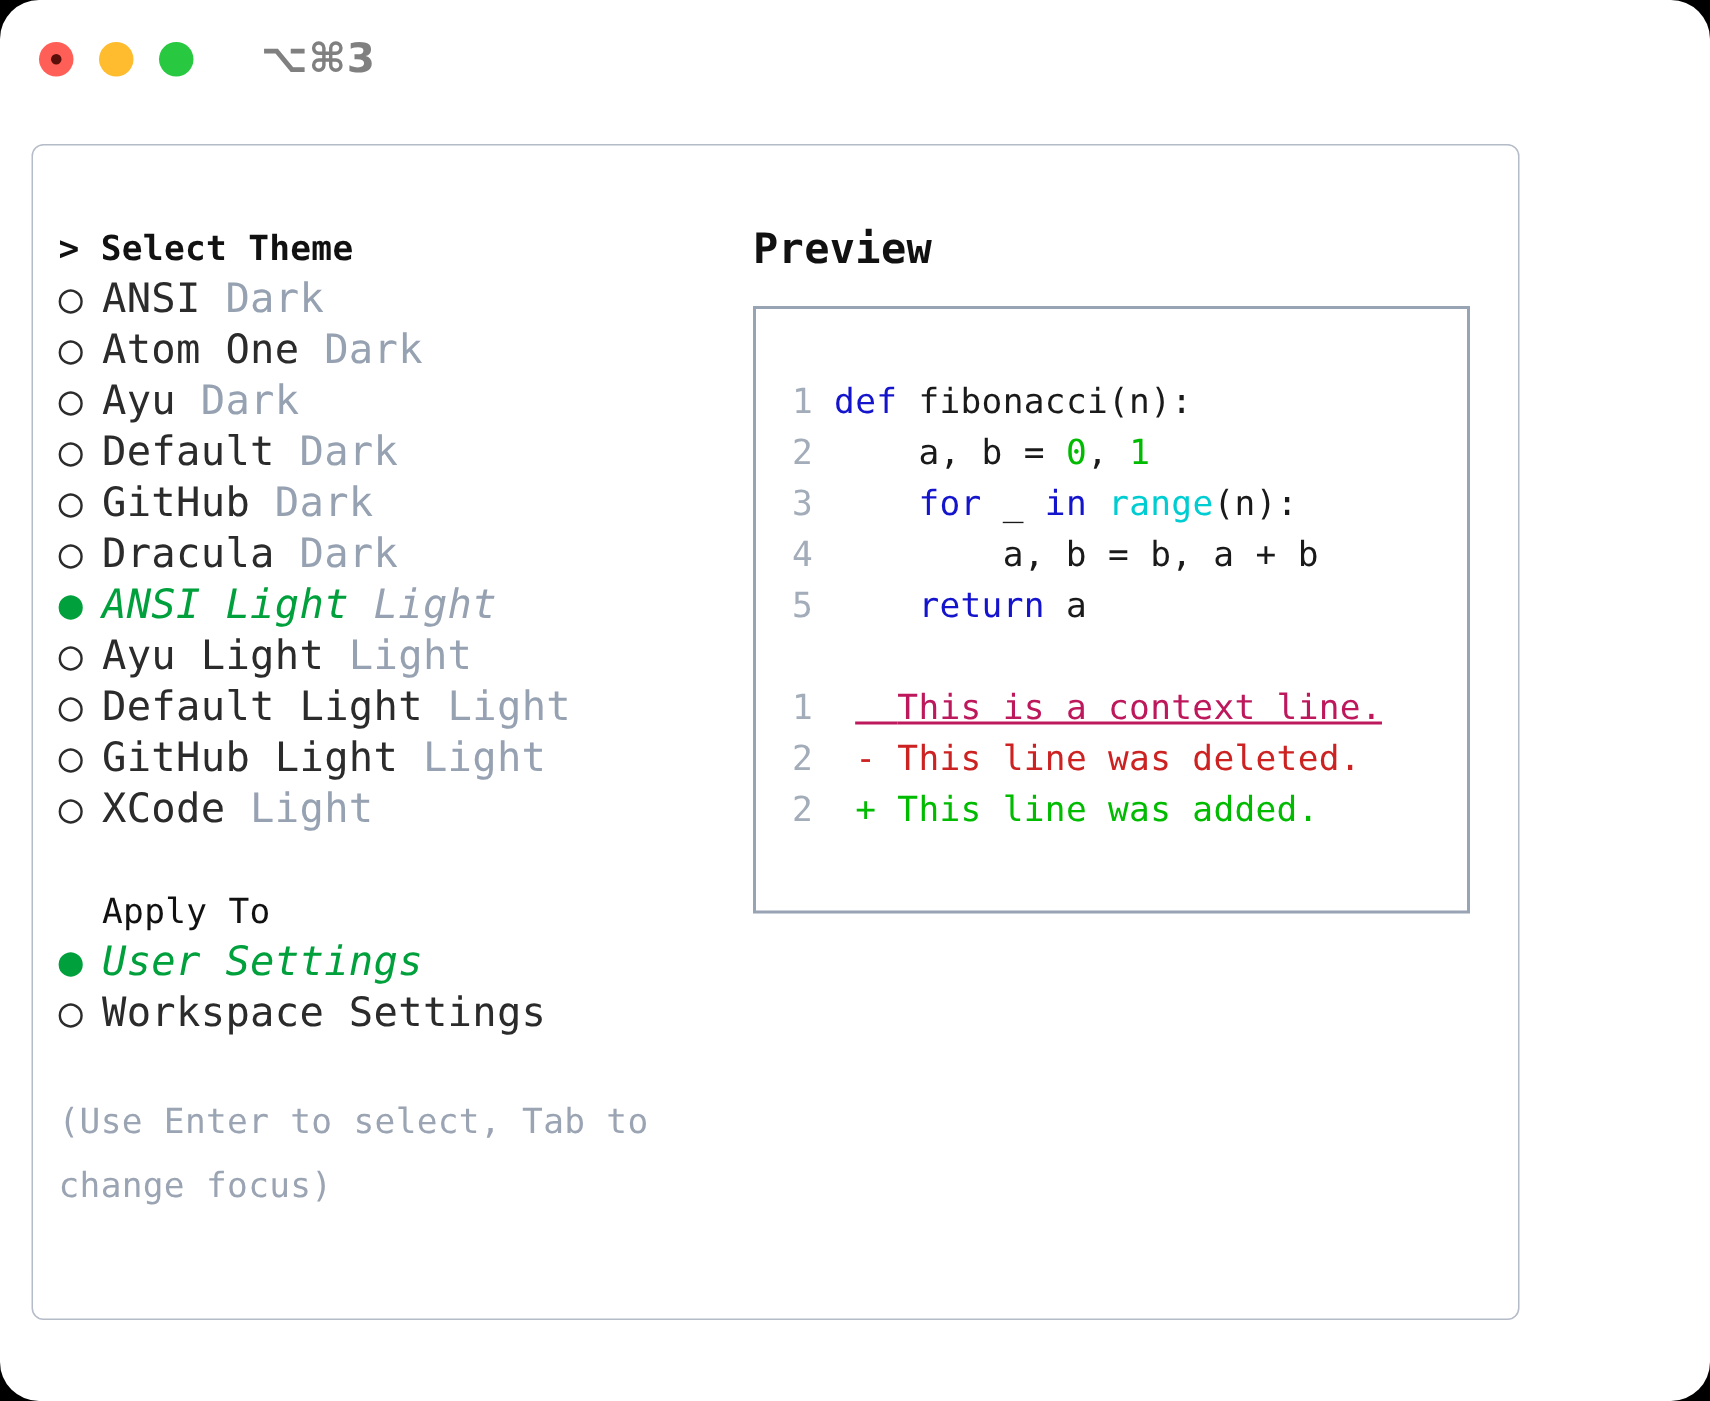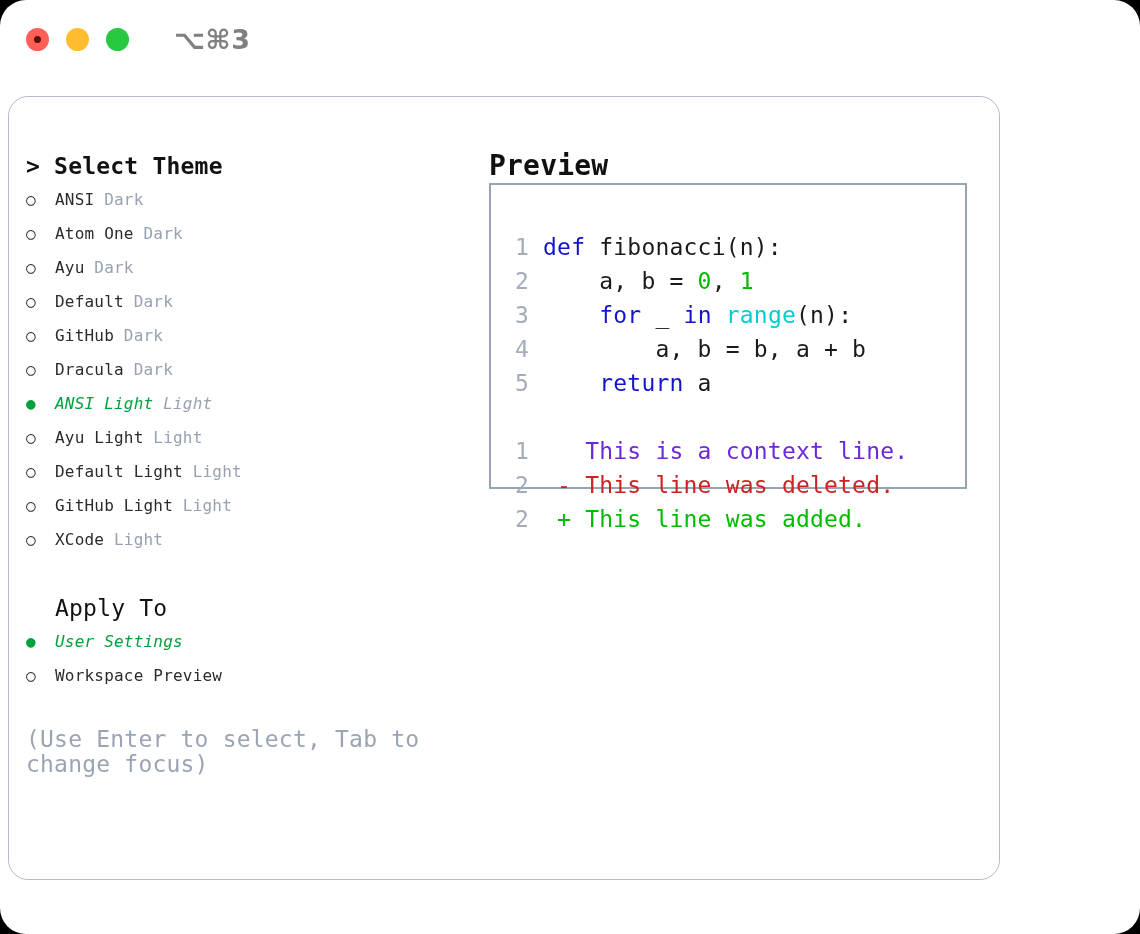--- a/index.html
+++ b/index.html
@@ -61,26 +61,26 @@
     font-family: "DejaVu Sans", "Liberation Sans", sans-serif;
     font-size: 27px;
     font-weight: 600;
     color: #808080;
     letter-spacing: 0.5px;
   }
 
   
   .panel {
     position: absolute;
-    left: 8px;
+    left: 21px;
     top: 96px;
     width: 992px;
     height: 784px;
     border: 1.6px solid #b4bcc8;
-    border-radius: 20px;
+    border-radius: 8px;
     box-sizing: border-box;
   }
 
   .panel-inner {
     position: absolute;
     left: 0; top: 0;
     width: 100%; height: 100%;
     display: flex;
   }
 
@@ -94,21 +94,21 @@
   .list-heading {
     font-size: 23px;
     font-weight: bold;
     color: #111111;
     line-height: 34px;
     white-space: pre;
     letter-spacing: 0.2px;
   }
 
   .theme-row {
-    font-size: 16px;
+    font-size: 27px;
     line-height: 34px;
     color: #2b2b2b;
     white-space: pre;
     display: block;
     letter-spacing: 0.2px;
   }
   .theme-row .bullet {
     display: inline-block;
     width: 29px;
   }
@@ -123,63 +123,64 @@
     color: #111111;
     line-height: 34px;
     white-space: pre;
     padding-left: 29px;
     letter-spacing: 0.2px;
   }
 
   .hint {
     margin-top: 34px;
     font-size: 23px;
-    line-height: 25px;
+    line-height: 43px;
     color: #9aa4b3;
     width: 420px;
     letter-spacing: 0.2px;
   }
 
   
   .right-col {
     flex: 1;
     padding: 52px 0 0 0;
     box-sizing: border-box;
   }
   .preview-heading {
     font-size: 28px;
     font-weight: bold;
     color: #111111;
     line-height: 34px;
     letter-spacing: 0.2px;
   }
   .preview-box {
+    margin-top: 21px;
     width: 478px;
-    height: 306px;
+    height: 405px;
     border: 2px solid #98a3b3;
     box-sizing: border-box;
     padding: 45px 0 0 14px;
   }
   .code-line {
     font-size: 23px;
     line-height: 34px;
     white-space: pre;
     color: #1a1a1a;
     letter-spacing: 0.2px;
   }
   .ln {
     display: inline-block;
     width: 24px;
     text-align: right;
     color: #a3acb9;
   }
   .kw   { color: #1414cc; }
   .fn   { color: #00cdd1; }
   .num  { color: #00bb00; }
-  .ctx  { color: #6d28d9; }
+  .ctx  { color: #be185d; text-decoration: underline; }
   .del  { color: #cc2222; }
   .add  { color: #00bb00; }
   .blank-line { height: 34px; }
 </style>
 </head>
 <body>
 
 <div class="app-window">
 
   <div class="titlebar">
@@ -210,21 +211,21 @@
             <div class="theme-row"><span class="bullet">○</span><span>Default Light </span><span class="variant">Light</span></div>
             <div class="theme-row"><span class="bullet">○</span><span>GitHub Light </span><span class="variant">Light</span></div>
             <div class="theme-row"><span class="bullet">○</span><span>XCode </span><span class="variant">Light</span></div>
           </div>
 
         <div class="section-gap"></div>
 
         <div class="apply-heading">Apply To</div>
         <div id="apply-list">
             <div class="theme-row selected"><span class="bullet">●</span><span>User Settings</span></div>
-            <div class="theme-row"><span class="bullet">○</span><span>Workspace Preview</span></div>
+            <div class="theme-row"><span class="bullet">○</span><span>Workspace Settings</span></div>
           </div>
 
         <div class="hint">(Use Enter to select, Tab to change focus)</div>
       </div>
 
       <div class="right-col">
         <div class="preview-heading">Preview</div>
         <div class="preview-box">
           <div id="code-block">
               <div class="code-line"><span class="ln">1</span> <span class="kw">def</span><span> fibonacci(n):</span></div>

